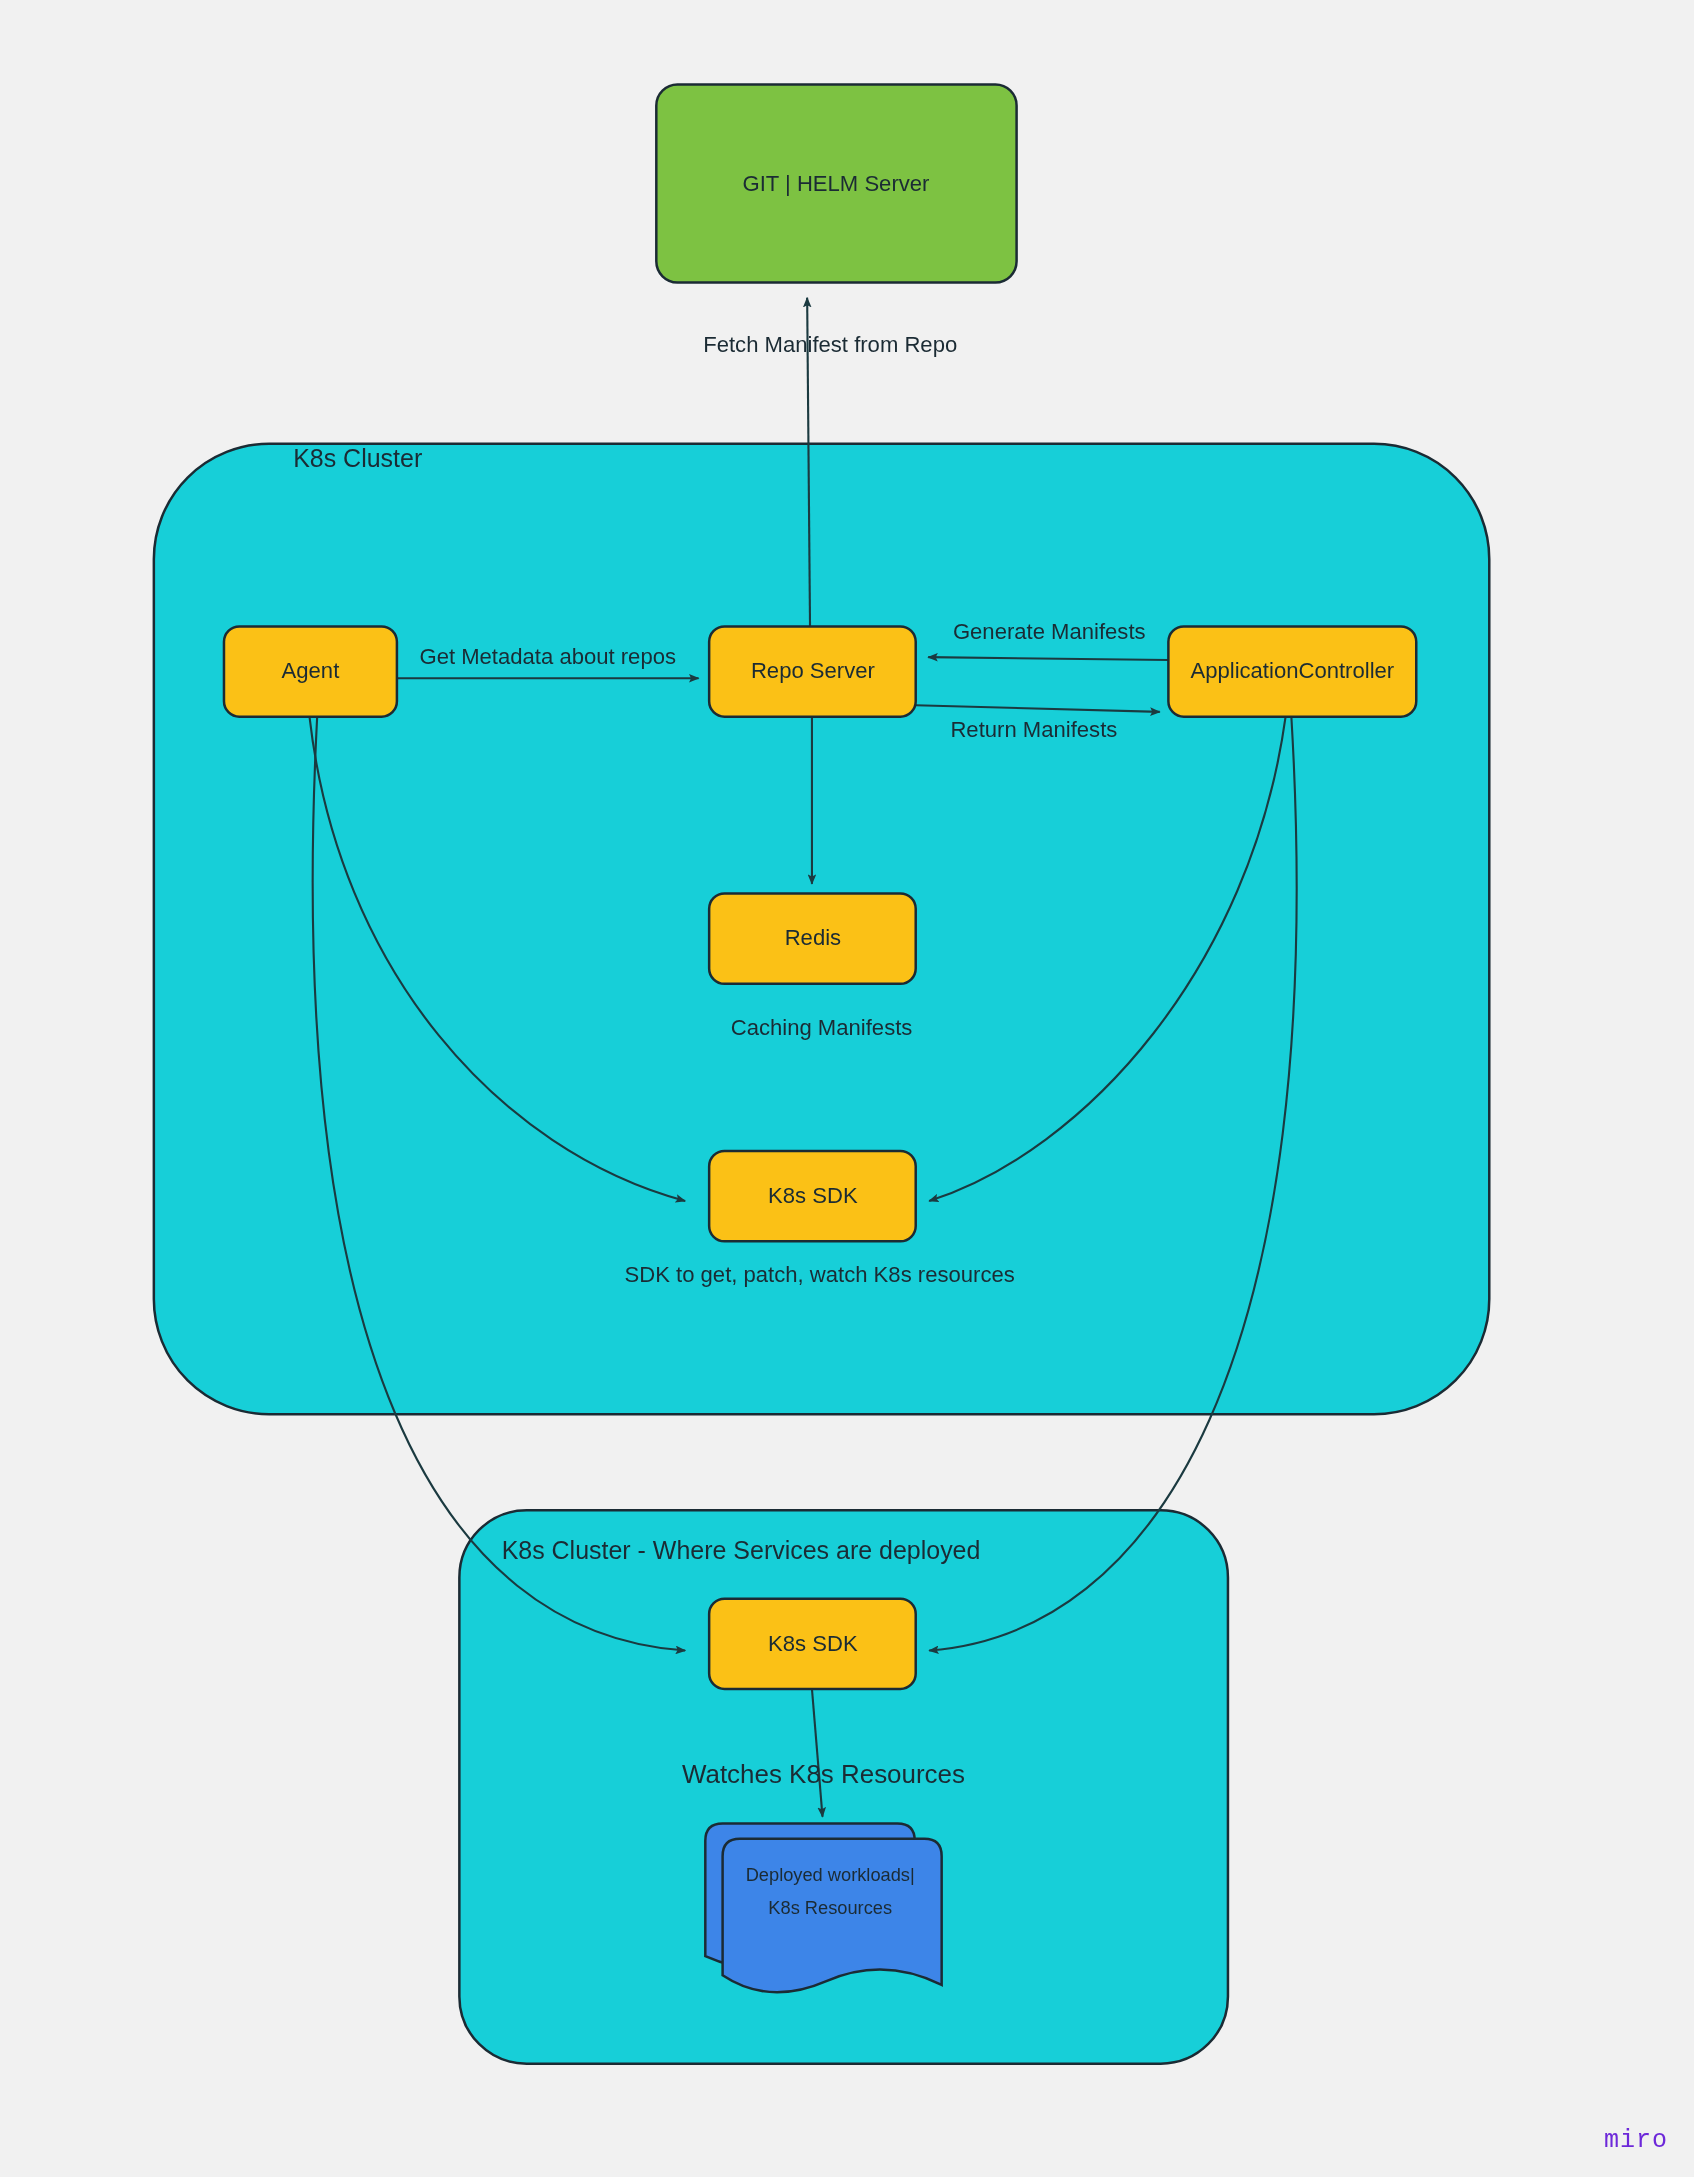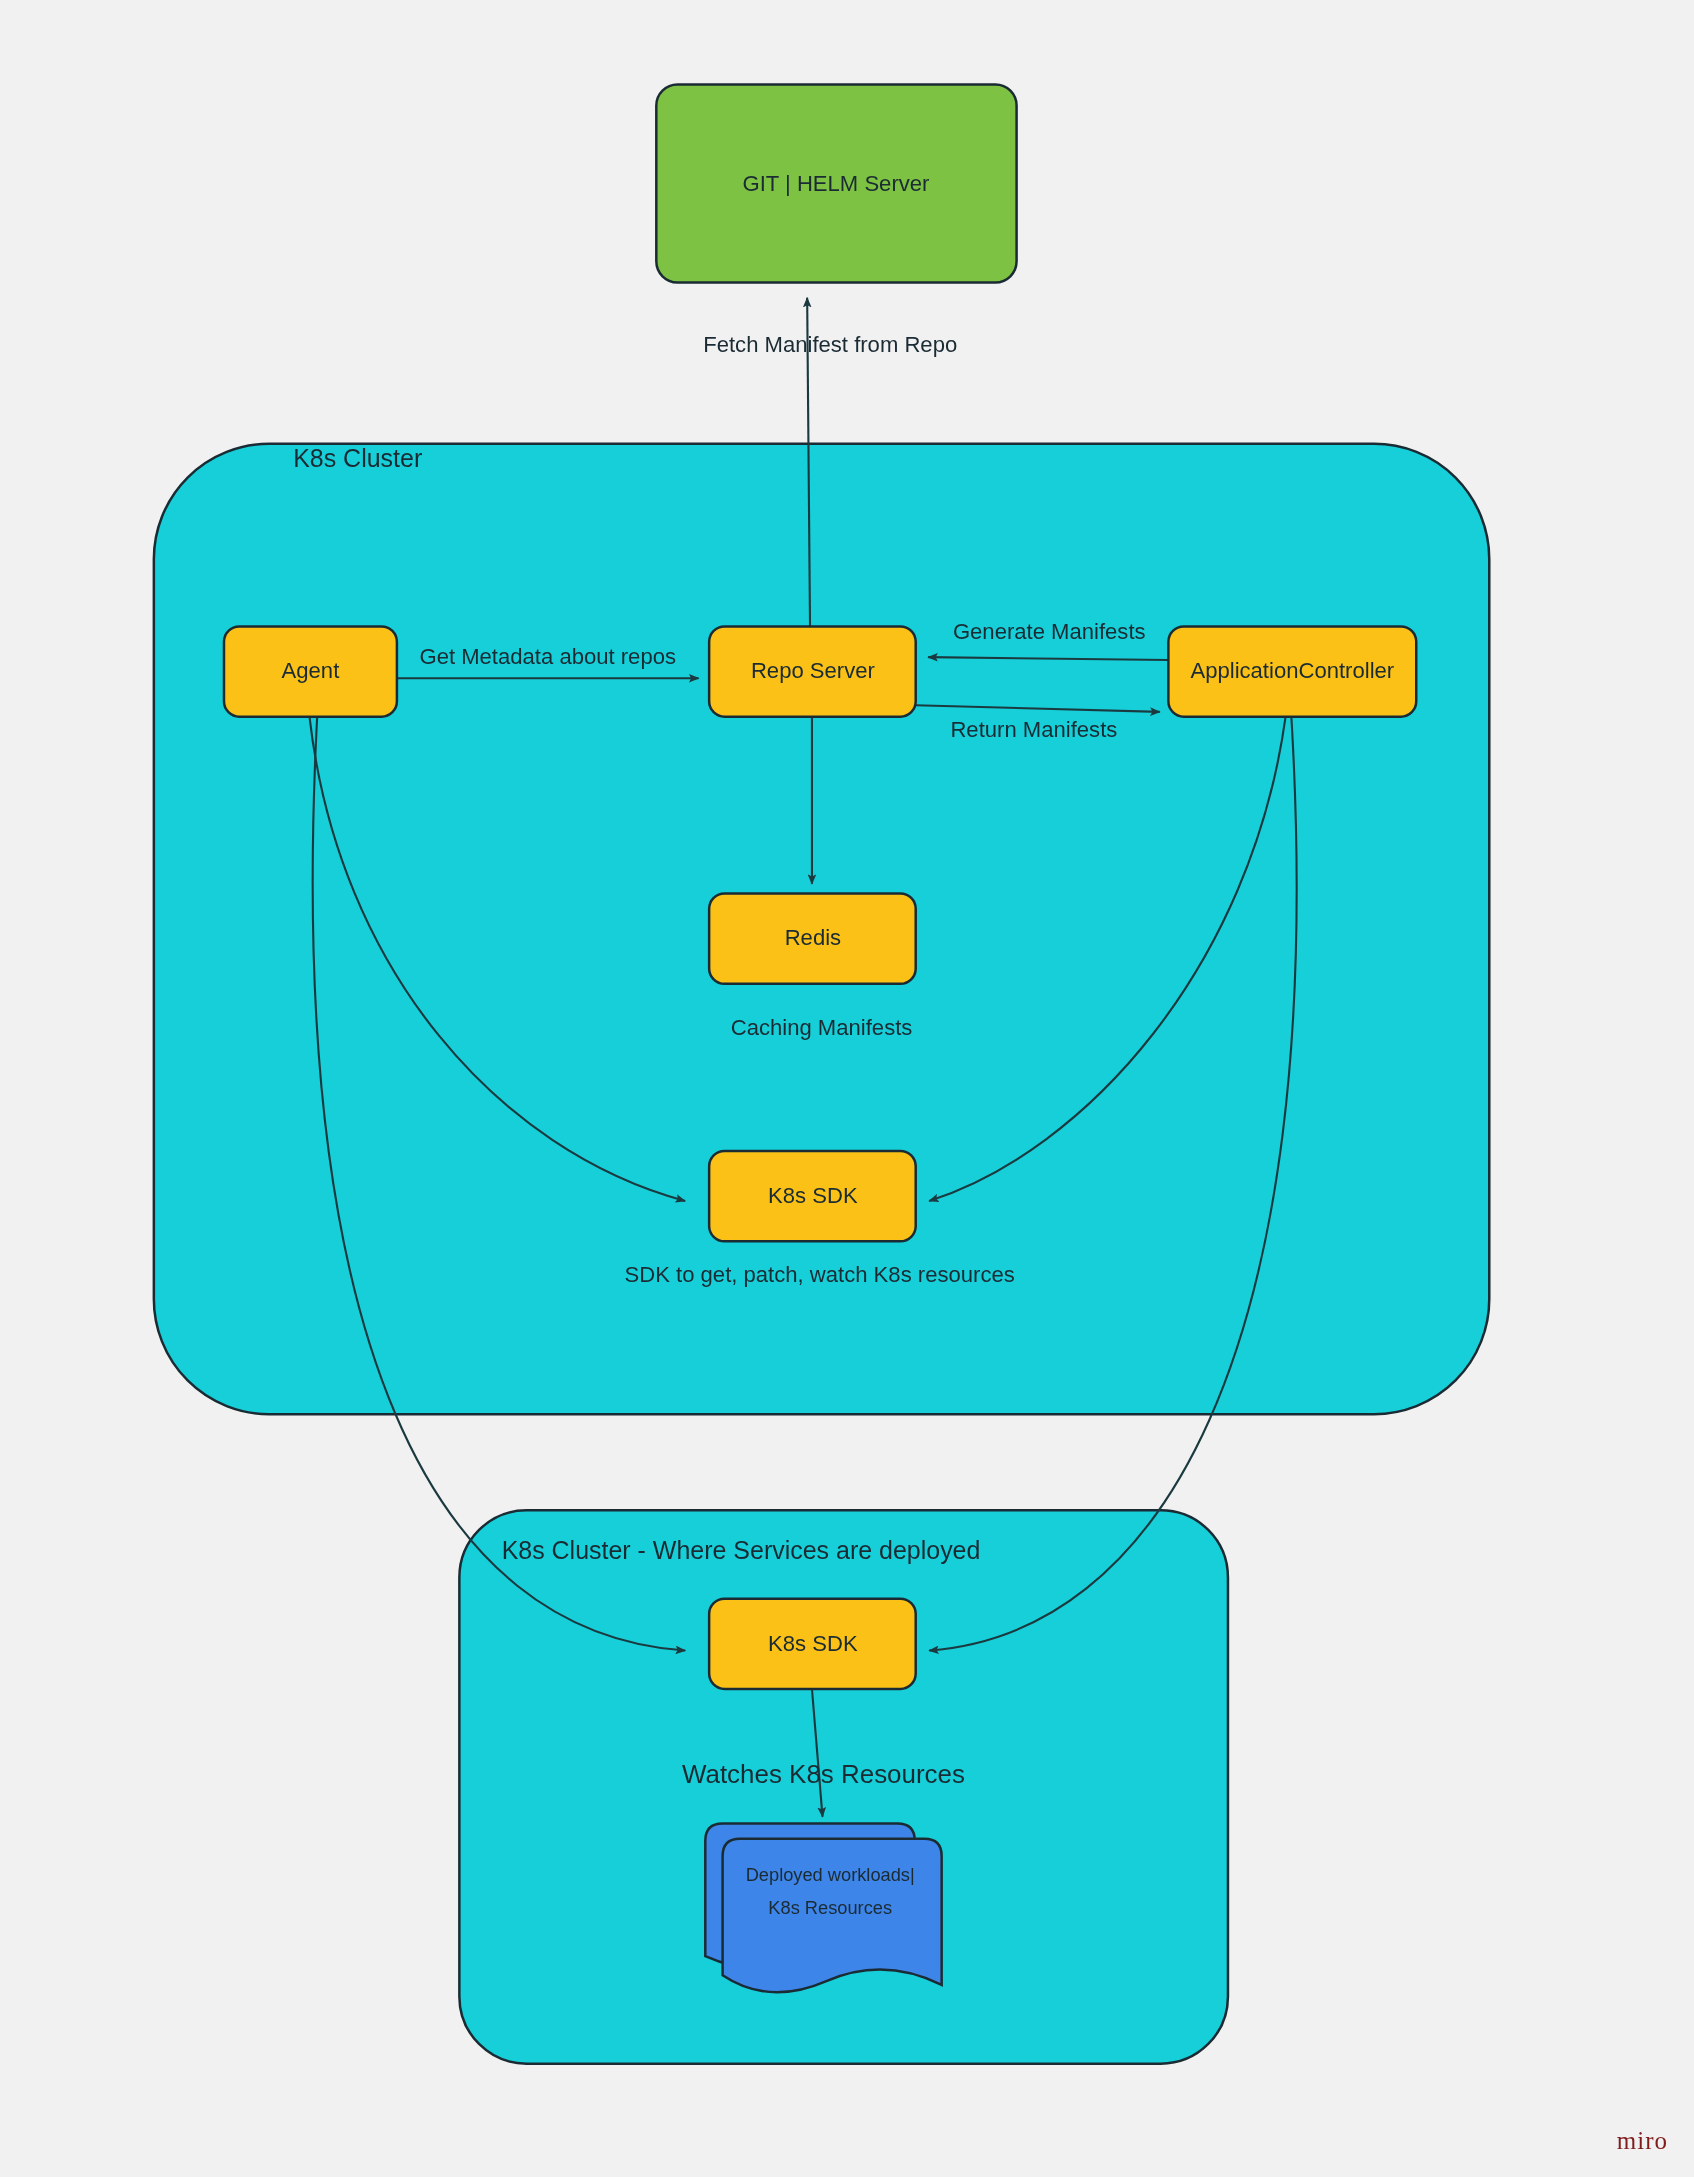--- a/index.html
+++ b/index.html
@@ -67,22 +67,22 @@
   .group-shape {
     stroke: #1b2b34;
     stroke-width: 2.6;
   }
   .watermark {
     position: absolute;
     right: 27px;
     bottom: 23px;
     font-size: 25px;
     letter-spacing: 1px;
-    color: #7f1d1d;
-    font-family: Liberation Serif, serif;
+    color: #6d28d9;
+    font-family: Liberation Mono, monospace;
     user-select: none;
   }
 </style>
 </head>
 <body>
 
 <svg id="canvas" viewBox="0 0 1764 2267" xmlns="http://www.w3.org/2000/svg">
   <defs>
     <marker id="arrowhead" markerWidth="11" markerHeight="9" refX="10" refY="4.5" orient="auto" markerUnits="userSpaceOnUse">
       <path d="M 0 0 L 11 4.5 L 0 9 L 2.2 4.5 Z" fill="#1b3a40"></path>

